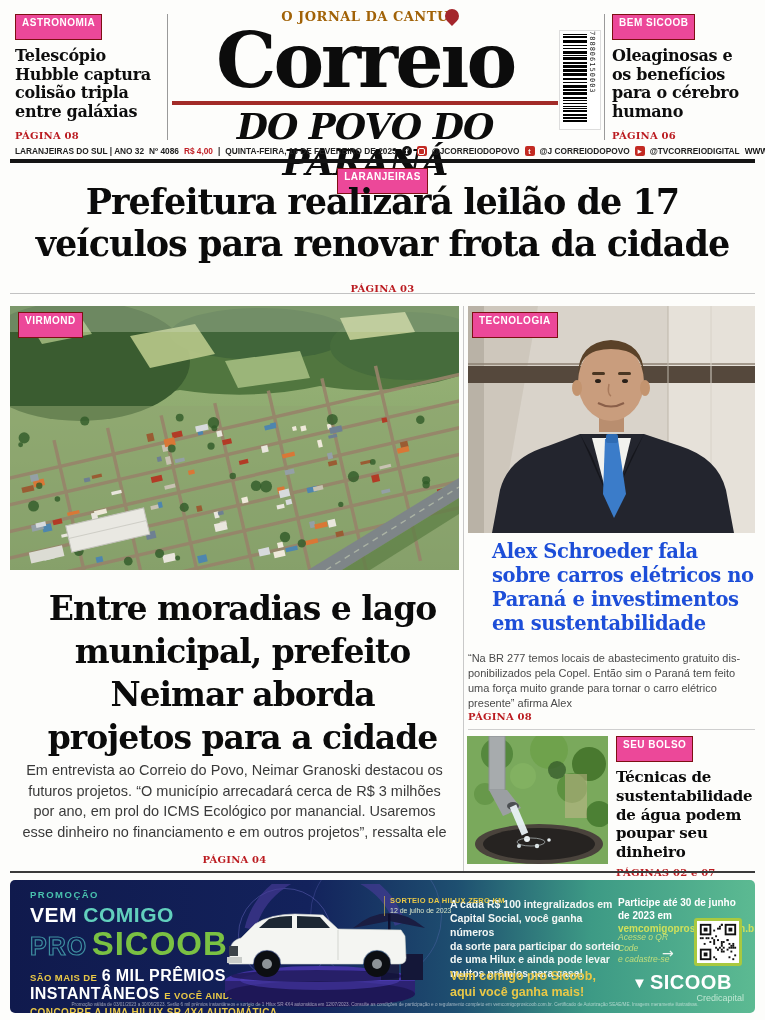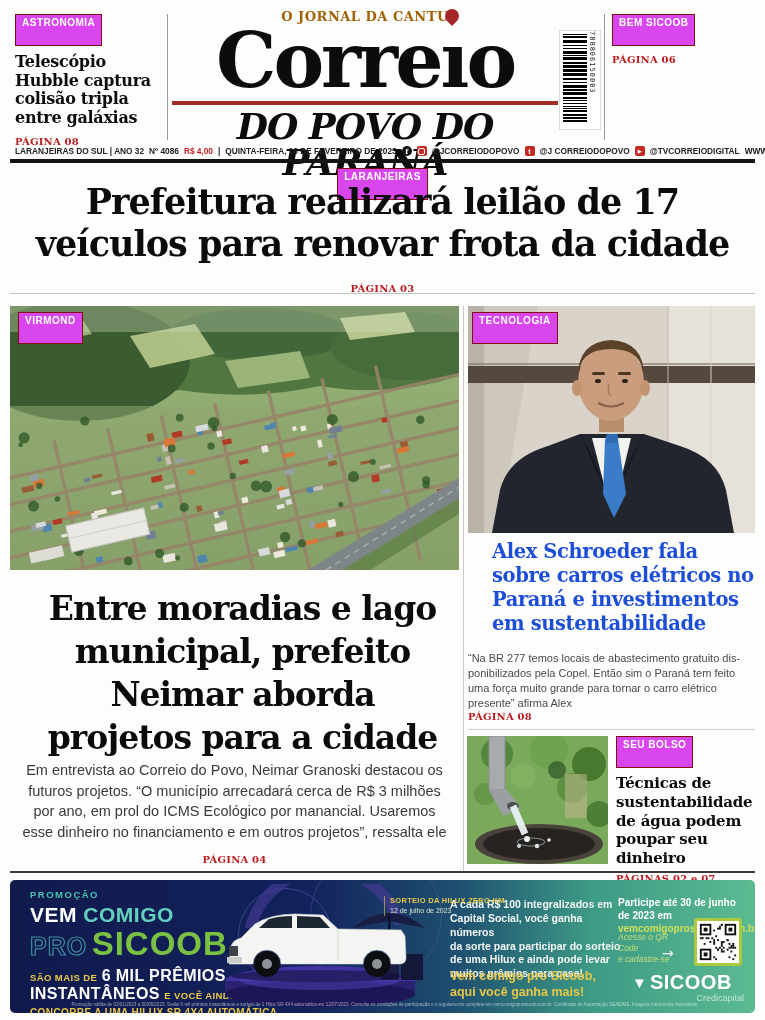--- a/index.html
+++ b/index.html
@@ -1,22 +1,22 @@
 <!DOCTYPE html>
 <html><head>
 <meta charset="utf-8">
 <style>
   html,body{margin:0;padding:0;background:#e8e8e8;}
   .page{position:relative;width:765px;height:1020px;background:#fdfdfb;margin:0 auto;overflow:hidden;
         font-family:"Liberation Sans",sans-serif;color:#111;}
   .preline{white-space:pre-line;}
 
   
-  .tag{display:inline-block;background:#d946ef;border:1px solid #7e0f12;color:#fff;
-       font:bold 10px/1 "Liberation Sans",sans-serif;letter-spacing:.5px;padding:3px 6px 17px;}
+  .tag{display:inline-block;background:#ec4899;border:1px solid #7e0f12;color:#fff;
+       font:bold 10px/1 "Liberation Sans",sans-serif;letter-spacing:.5px;padding:3px 6px 11px;}
   .pagelabel{font:bold 10px/1 "DejaVu Serif",serif;color:#bb1c21;letter-spacing:.2px;}
 
   
   .h-left{position:absolute;left:15px;top:12px;width:150px;}
   .h-right{position:absolute;left:612px;top:12px;width:143px;}
   .h-head{font:bold 16px/1.17 "DejaVu Serif",serif;letter-spacing:-.3px;margin-top:7px;color:#0d0d0d;}
   .h-page{margin-top:9px;}
   .vdiv{position:absolute;width:1px;background:#9a9a9a;}
   #vdiv1{left:167px;top:14px;height:126px;}
   #vdiv2{left:604px;top:14px;height:126px;}
@@ -175,20 +175,24 @@
         <div style="height: 2px; margin-bottom: 1px;"></div>
         <div style="height: 2px; margin-bottom: 1px;"></div>
       </div>
     <div class="barcode-digits">788806150003</div>
   </div>
 
   <div class="vdiv" id="vdiv2"></div>
 
   <section class="h-right">
     <span class="tag">BEM SICOOB</span>
+    <div class="h-head preline">Oleaginosas e
+os benefícios
+para o cérebro
+humano</div>
     <div class="h-page pagelabel">PÁGINA 06</div>
   </section>
 
   <div class="infobar">
     <span>LARANJEIRAS DO SUL | ANO 32</span>
     <span>Nº 4086</span>
     <span class="red">R$ 4,00</span>
     <span>|</span>
     <span>QUINTA-FEIRA, 16 DE FEVEREIRO DE 2023</span>
     <span class="sicon fb">f</span>

